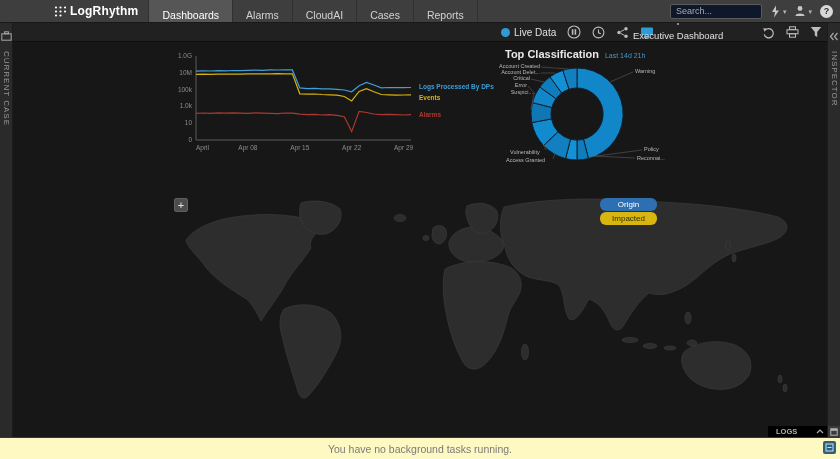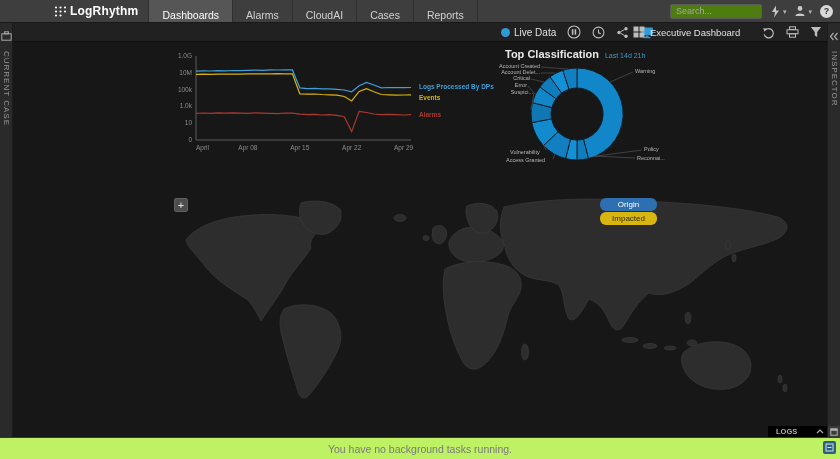--- a/index.html
+++ b/index.html
@@ -13,35 +13,35 @@
   #header { position:absolute; left:0; top:0; width:840px; height:23px;
     background:#3e3e3e; border-bottom:1px solid #191919; display:flex; align-items:center; }
   .logo { display:flex; align-items:flex-end; gap:3px; padding-left:6px;margin-left:48px; }
   .logo-text { color:#ffffff; font-weight:bold; font-size:12px; letter-spacing:.2px; }
   #tabs { display:flex; height:100%; margin-left:10px; }
   .tab { padding:4px 13px; line-height:22px; font-size:10.5px; color:#d2d2d2;
     border-right:1px solid #303030; background:#3e3e3e; white-space:nowrap; }
   .tab:first-child { border-left:1px solid #303030; }
   .tab.active { background:#565656; color:#ffffff; }
   .header-right { margin-left:auto; display:flex; align-items:center; gap:8px; padding-right:7px; }
-  #search { width:92px; height:15px; background:#4d7c0f; border:1px solid #5a5a5a;
+  #search { width:92px; height:15px; background:#0f172a; border:1px solid #5a5a5a;
     border-radius:2px; color:#cfcfcf; font-size:9px; padding:0 5px; font-family:inherit; outline:none; }
   #search::placeholder { color:#a8a8a8; }
   .hgroup { display:flex; align-items:center; gap:2px; }
   .caret { color:#b5b5b5; font-size:7px; line-height:1; }
   .help-circle { width:13px; height:13px; border-radius:50%; background:#d9d9d9;
     color:#2e2e2e; font-size:9px; font-weight:bold; display:flex; align-items:center; justify-content:center; }
   
   #toolbar { position:absolute; left:13px; top:23px; width:814px; height:19px;
     background:#212121; border-bottom:1px solid #0f0f0f; }
   .tb-left { position:absolute; left:488px; top:0; height:18px; display:flex; align-items:center; gap:11px; }
   .live { display:flex; align-items:center; gap:4px; color:#e0e0e0; font-size:10px; }
   .live-dot { width:9px; height:9px; border-radius:50%; background:#2f9bd6; display:inline-block; }
   .tb-mid { position:absolute; left:620px; top:0; height:18px; display:flex; align-items:center;
-    gap:5px; color:#e0e0e0; font-size:9.5px; white-space:nowrap; }
+    gap:5px; color:#e0e0e0; font-size:9.5px; white-space:nowrap;flex-direction:column; }
   .tb-right { position:absolute; right:5px; top:0; height:18px; display:flex; align-items:center; gap:11px; }
   .tbicon { display:flex; align-items:center; }
   
   #strip-left, #strip-right { position:absolute; top:23px; width:13px; height:414px;
     background:#2a2a2a; display:flex; flex-direction:column; align-items:center; }
   #strip-left { left:0; border-right:1px solid #1c1c1c; }
   #strip-right { right:0; border-left:1px solid #1c1c1c; }
   .vtext { writing-mode:vertical-rl; font-size:8px; color:#969696; letter-spacing:1px; margin-top:6px; white-space:nowrap; }
   .strip-icon { margin-top:4px; }
   
@@ -59,21 +59,21 @@
     color:#e2e2e2; font-size:11px; line-height:13px; text-align:center;
     border:1px solid #5e5e5e; border-radius:2px; }
   #map-legend { position:absolute; left:432px; top:8px; display:flex; flex-direction:column; gap:1px; }
   .legend-btn { width:57px; height:13px; font-size:8px; line-height:13px; text-align:center;border-radius:6px; }
   
   #logs-bar { position:absolute; left:768px; top:426px; width:59px; height:11px; background:#000000;
     color:#b0b0b0; font-size:7.5px; display:flex; align-items:center; justify-content:space-between;
     padding:0 3px 0 8px;font-weight:bold; }
   #logs-tile { position:absolute; left:828px; top:426px; width:12px; height:11px; background:#3a3a3a;
     display:flex; align-items:center; justify-content:center; }
-  #status-bar { position:absolute; left:0; top:437px; width:840px; height:22px; background:#bef264;
+  #status-bar { position:absolute; left:0; top:437px; width:840px; height:22px; background:#fef9c3;
     border-top:1px solid #383838; color:#7a7a7a; font-size:10.5px;
     display:flex; align-items:center; justify-content:center; }
   #status-tile { position:absolute; right:4px; top:441px; width:13px; height:13px; background:#2e5f7d;
     border-radius:2px; display:flex; align-items:center; justify-content:center; }
 </style>
 </head>
 <body>
 
 <header id="header">
   <div class="logo">

